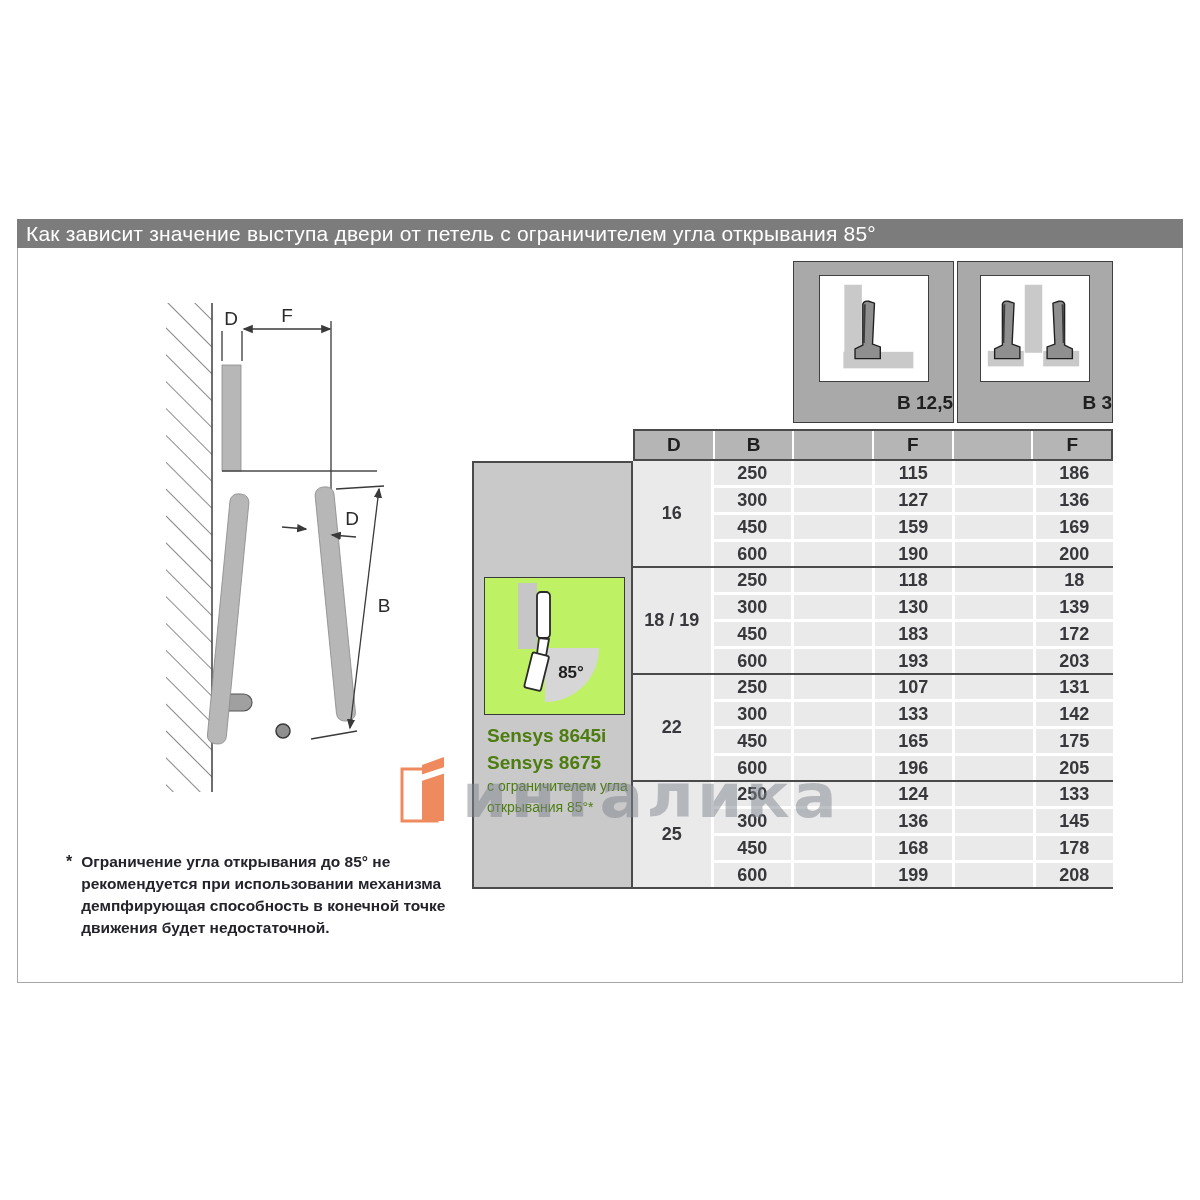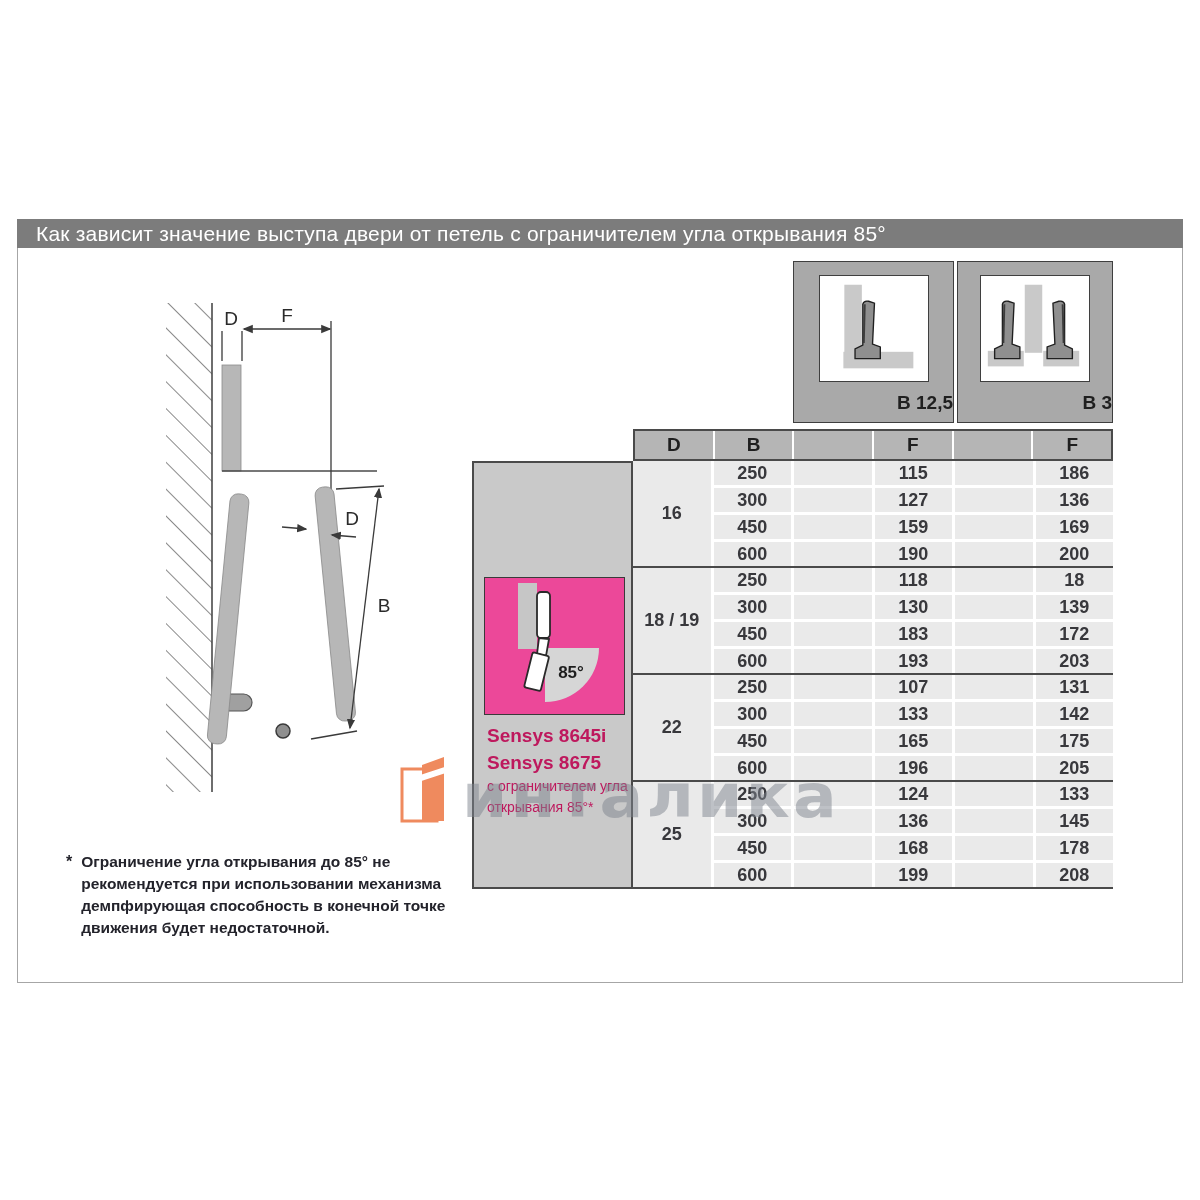--- a/index.html
+++ b/index.html
@@ -6,44 +6,44 @@
   body{
     width:1200px;height:1200px;background:#ffffff;position:relative;
     font-family:"Liberation Sans","DejaVu Sans",sans-serif;overflow:hidden;
   }
   .abs{position:absolute;}
 
   
   #frame{left:17px;top:219px;width:1164px;height:762px;border:1px solid #a6a6a6;background:#fff;}
   #titlebar{
     left:17px;top:219px;width:1166px;height:29px;background:#7c7c7c;color:#ffffff;
-    font-size:21px;line-height:29px;padding-left:19px;box-sizing:border-box;letter-spacing:0.2px;
+    font-size:21px;line-height:29px;padding-left:9px;box-sizing:border-box;letter-spacing:0.2px;
     white-space:nowrap;
   }
 
   
   .legend-box{top:261px;height:162px;background:#a9a9a9;border:1.5px solid #3f3f3f;box-sizing:border-box;}
   #lbox1{left:793px;width:161px;}
   #lbox2{left:957px;width:156px;}
   .legend-white{position:absolute;left:50%;transform:translateX(-50%);top:13px;width:110px;height:107px;
     background:#fff;border:1.5px solid #3f3f3f;box-sizing:border-box;}
   .legend-label{position:absolute;bottom:8px;width:100%;text-align:right;font-weight:bold;font-size:19px;color:#1f1f1f;}
 
   
   #thead{left:633px;top:429px;width:480px;height:32px;display:flex;gap:2px;background:#ffffff;
     border:2px solid #4a4a4a;box-sizing:border-box;}
   #thead .hcell{flex:1;background:#b5b5b5;display:flex;align-items:center;justify-content:center;
     font-weight:bold;font-size:19px;color:#1f1f1f;}
 
   
   #tpanel{left:472px;top:461px;width:161px;height:428px;background:#c9c9c9;
     border:2px solid #4a4a4a;box-sizing:border-box;}
-  #hingeBox{left:484px;top:577px;width:141px;height:138px;background:#ec4899;
+  #hingeBox{left:484px;top:577px;width:141px;height:138px;background:#bef264;
     border:1.5px solid #3a3a3a;box-sizing:border-box;}
-  #sensys{left:487px;top:722px;width:150px;color:#be185d;}
+  #sensys{left:487px;top:722px;width:150px;color:#4d7c0f;}
   #sensys .s-big{font-size:19px;font-weight:bold;line-height:27px;}
   #sensys .s-small{font-size:14px;font-weight:normal;line-height:21px;}
 
   
   #tbody{left:633px;top:461px;width:480px;height:428px;background:#ffffff;}
   .tgroup{display:grid;grid-template-columns:repeat(6,1fr);grid-auto-rows:24px;gap:3px;
     background:#ffffff;border-bottom:2px solid #4a4a4a;box-sizing:border-box;height:107px;}
   .tgroup .cell{background:#eaeaea;display:flex;align-items:center;justify-content:center;
     font-size:18px;font-weight:bold;color:#38383c;}
   .tgroup .dcell{grid-row:1/5;grid-column:1;}

